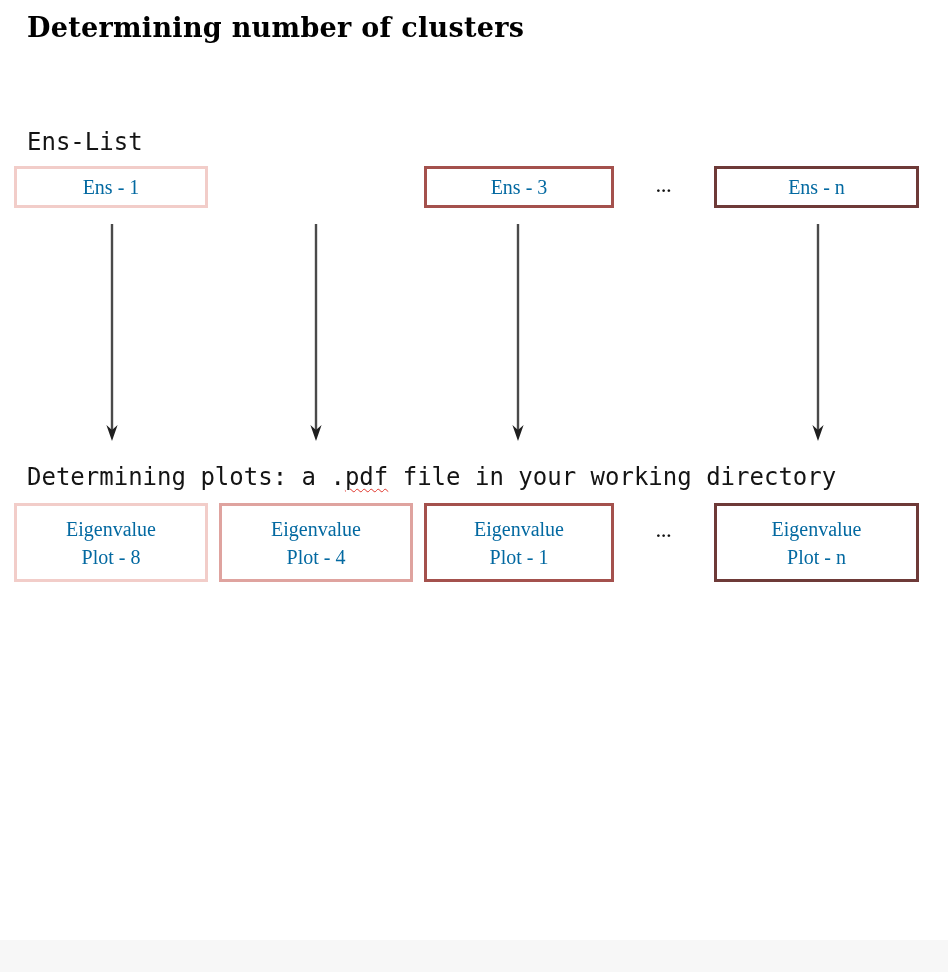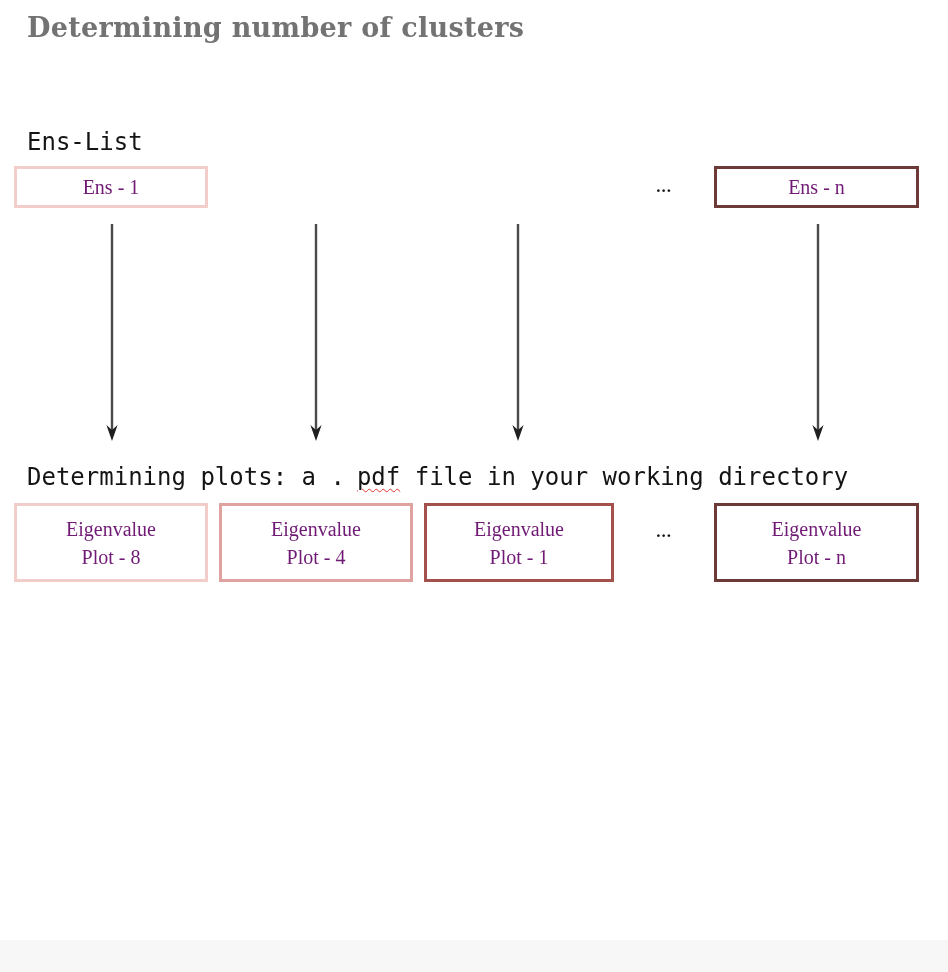--- a/index.html
+++ b/index.html
@@ -13,21 +13,21 @@
   }
   .title {
     position: absolute;
     left: 27px;
     top: 10px;
     margin: 0;
     font-family: "DejaVu Serif", serif;
     font-weight: bold;
     font-size: 27px;
     line-height: 36px;
-    color: #737373;
+    color: #000000;
     letter-spacing: 0.3px;
     white-space: nowrap;
   }
   .mono-label {
     position: absolute;
     font-family: "DejaVu Sans Mono", monospace;
     font-size: 24px;
     line-height: 24px;
     color: #141414;
     white-space: nowrap;
@@ -48,21 +48,21 @@
     display: flex;
     flex-direction: column;
     justify-content: center;
     align-items: center;
     text-align: center;
   }
   .box-text {
     font-family: "Liberation Serif", serif;
     font-size: 20px;
     line-height: 28px;
-    color: #701a75;
+    color: #0369a1;
     white-space: nowrap;
   }
   
   .pos-e1 { left: 14px;  top: 166px; width: 194px; height: 42px; }
   .pos-e2 { left: 219px; top: 166px; width: 194px; height: 42px; }
   .pos-e3 { left: 424px; top: 166px; width: 190px; height: 42px; }
   .pos-en { left: 714px; top: 166px; width: 205px; height: 42px; }
   
   .pos-p1 { left: 14px;  top: 503px; width: 194px; height: 79px; }
   .pos-p2 { left: 219px; top: 503px; width: 194px; height: 79px; }
@@ -106,20 +106,23 @@
 
 <div class="page">
 
   <h1 class="title">Determining number of clusters</h1>
 
   <div class="mono-label ens-list-label">Ens-List</div>
 
   <div class="box pos-e1" style="border-color: rgb(242, 205, 201);">
     <span class="box-text">Ens - 1</span>
   </div>
+  <div class="box pos-e3" style="border-color: rgb(164, 81, 77);">
+    <span class="box-text">Ens - 3</span>
+  </div>
   <div class="ellipsis ellipsis-row1">...</div>
   <div class="box pos-en" style="border-color: rgb(110, 58, 56); text-align: right;">
     <span class="box-text">Ens - n</span>
   </div>
 
   <svg class="arrow arrow-1" viewBox="0 0 16 218">
     <line x1="8" y1="0" x2="8" y2="206" stroke-width="2.4" style="stroke: rgb(74, 74, 74);"></line>
     <polygon points="8,217 2.4,201 8,206 13.6,201" style="fill: rgb(31, 31, 31);"></polygon>
   </svg>
   <svg class="arrow arrow-2" viewBox="0 0 16 218">
@@ -128,21 +131,21 @@
   </svg>
   <svg class="arrow arrow-3" viewBox="0 0 16 218">
     <line x1="8" y1="0" x2="8" y2="206" stroke-width="2.4" style="stroke: rgb(74, 74, 74);"></line>
     <polygon points="8,217 2.4,201 8,206 13.6,201" style="fill: rgb(31, 31, 31);"></polygon>
   </svg>
   <svg class="arrow arrow-4" viewBox="0 0 16 218">
     <line x1="8" y1="0" x2="8" y2="206" stroke-width="2.4" style="stroke: rgb(74, 74, 74);"></line>
     <polygon points="8,217 2.4,201 8,206 13.6,201" style="fill: rgb(31, 31, 31);"></polygon>
   </svg>
 
-  <div class="mono-label plots-label"><span>Determining plots: a .</span><span class="misspelled" style="text-decoration-color: rgb(224, 54, 44); margin-left: 12px;">pdf</span><span> file in your working directory</span></div>
+  <div class="mono-label plots-label"><span>Determining plots: a .</span><span class="misspelled" style="text-decoration-color: rgb(224, 54, 44);">pdf</span><span> file in your working directory</span></div>
 
   <div class="box pos-p1" style="border-color: rgb(242, 205, 201);">
     <span class="box-text">Eigenvalue</span>
     <span class="box-text">Plot - 8</span>
   </div>
   <div class="box pos-p2" style="border-color: rgb(223, 163, 159);">
     <span class="box-text">Eigenvalue</span>
     <span class="box-text">Plot - 4</span>
   </div>
   <div class="box pos-p3" style="border-color: rgb(164, 81, 77);">

